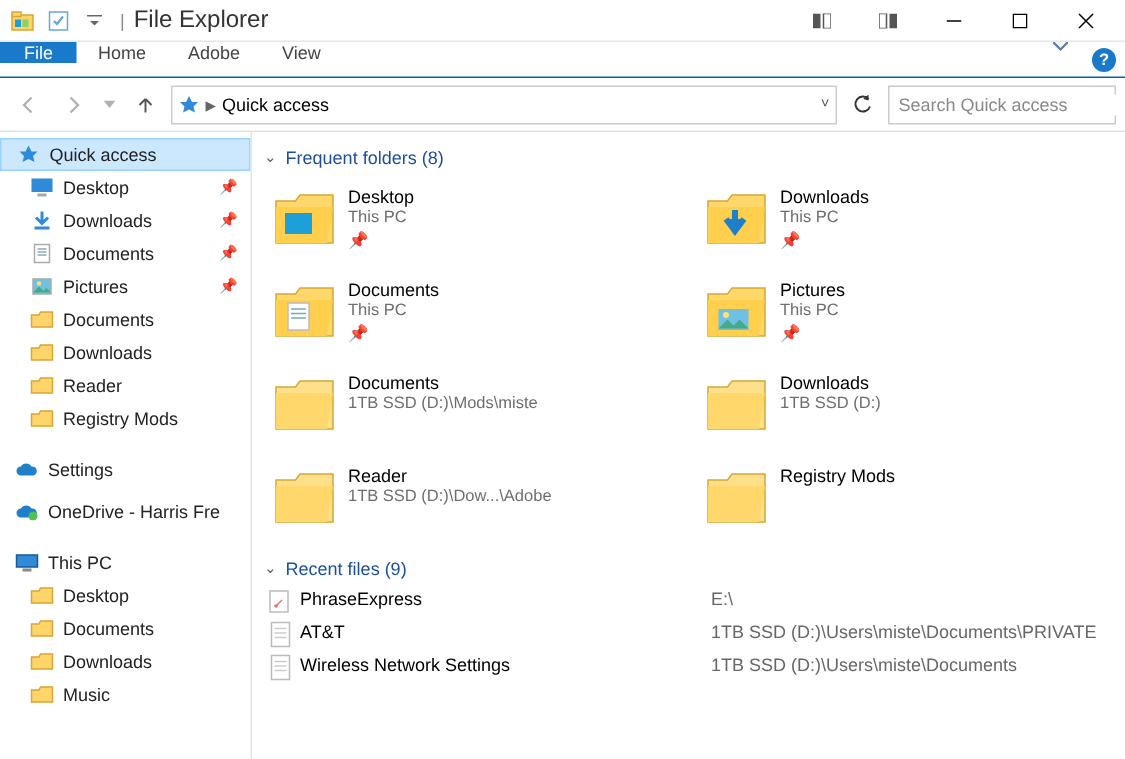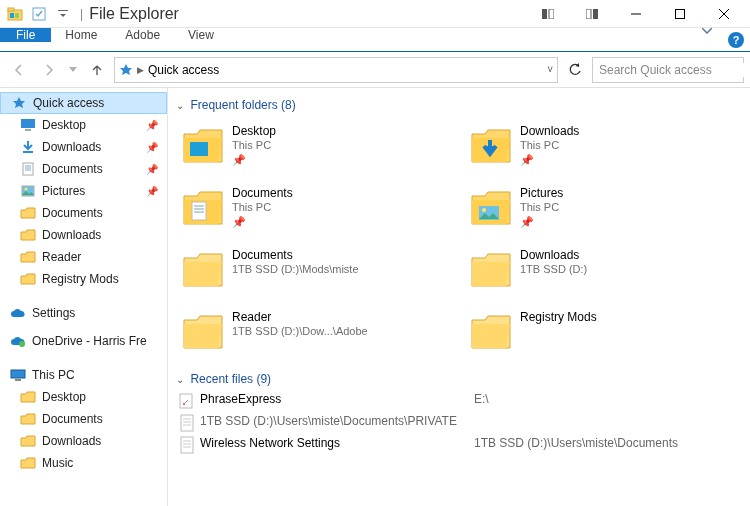--- a/index.html
+++ b/index.html
@@ -460,20 +460,21 @@
         </div>
         <div class="file-row">
           <span class="fico">
             <svg width="18" height="18">
               <rect x="3" y="1" width="12" height="16" fill="#fff" stroke="#bbb"></rect>
               <line x1="5" y1="5" x2="13" y2="5" stroke="#ccc"></line>
               <line x1="5" y1="8" x2="13" y2="8" stroke="#ccc"></line>
               <line x1="5" y1="11" x2="13" y2="11" stroke="#ccc"></line>
             </svg>
           </span>
+          <span class="fname">AT&amp;T</span>
           <span class="floc">1TB SSD (D:)\Users\miste\Documents\PRIVATE</span>
         </div>
         <div class="file-row">
           <span class="fico">
             <svg width="18" height="18">
               <rect x="3" y="1" width="12" height="16" fill="#fff" stroke="#bbb"></rect>
               <line x1="5" y1="5" x2="13" y2="5" stroke="#ccc"></line>
               <line x1="5" y1="8" x2="13" y2="8" stroke="#ccc"></line>
               <line x1="5" y1="11" x2="13" y2="11" stroke="#ccc"></line>
             </svg>

